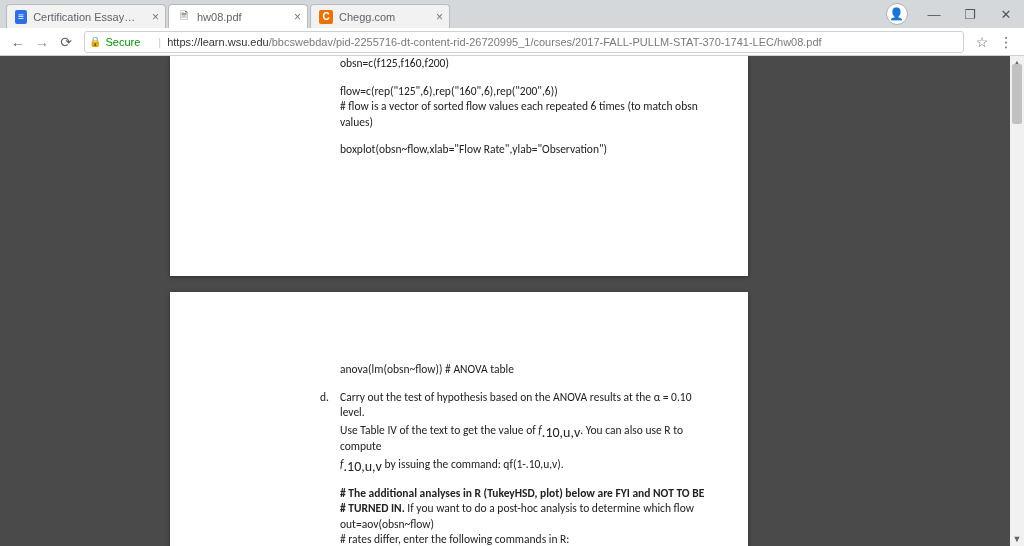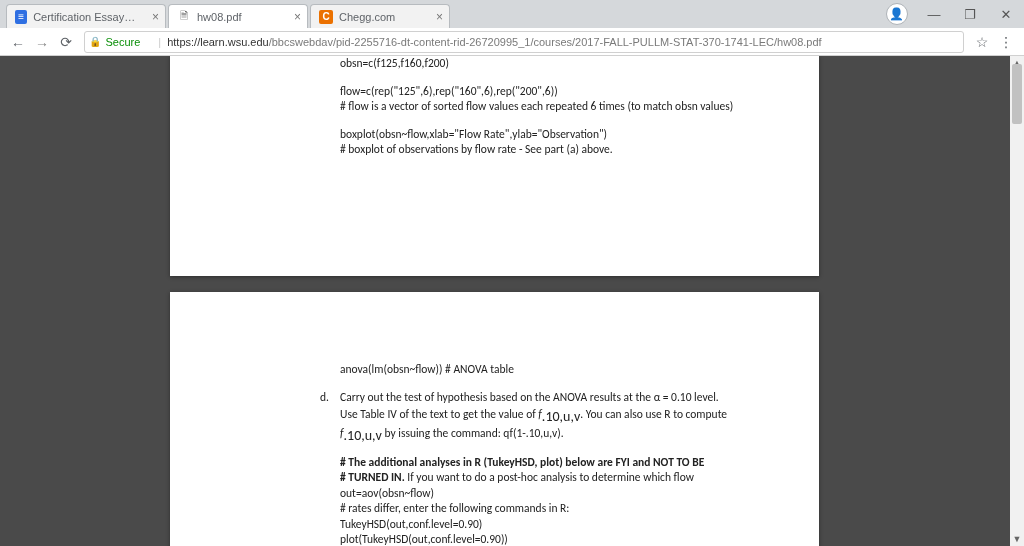--- a/index.html
+++ b/index.html
@@ -177,21 +177,21 @@
       align-items: center;
       justify-content: center;
       font-size: 9px;
       color: #666;
     }
     .scroll-arrow.up { top: 0; }
     .scroll-arrow.down { bottom: 0; }
     .page {
       position: absolute;
       left: 170px;
-      width: 649px;
+      width: 578px;
       background: #fff;
       box-shadow: 0 1px 4px rgba(0,0,0,0.4);
       font-family: Calibri, Arial, sans-serif;
       font-size: 11.5px;
       line-height: 1.35;
       color: #222;
       padding: 18px 30px 18px 170px;
     }
     .page1 { top: 0; height: 220px; padding-top: 0; }
     .page2 { top: 236px; min-height: 360px; padding-top: 70px; }
@@ -253,21 +253,20 @@
   <div class="page page1">
     <div class="blk">
       <p>obsn=c(f125,f160,f200)</p>
     </div>
     <div class="blk">
       <p>flow=c(rep("125",6),rep("160",6),rep("200",6))</p>
       <p># flow is a vector of sorted flow values each repeated 6 times (to match obsn values)</p>
     </div>
     <div class="blk">
       <p>boxplot(obsn~flow,xlab="Flow Rate",ylab="Observation")</p>
-      <p># boxplot of observations by flow rate - See part (a) above.</p>
     </div>
   </div>
 
   <div class="page page2">
     <div class="blk">
       <p>anova(lm(obsn~flow)) # ANOVA table</p>
     </div>
     <div class="blk li">
       <span class="letter">d.</span>
       <p>Carry out the test of hypothesis based on the ANOVA results at the α = 0.10 level.</p>

